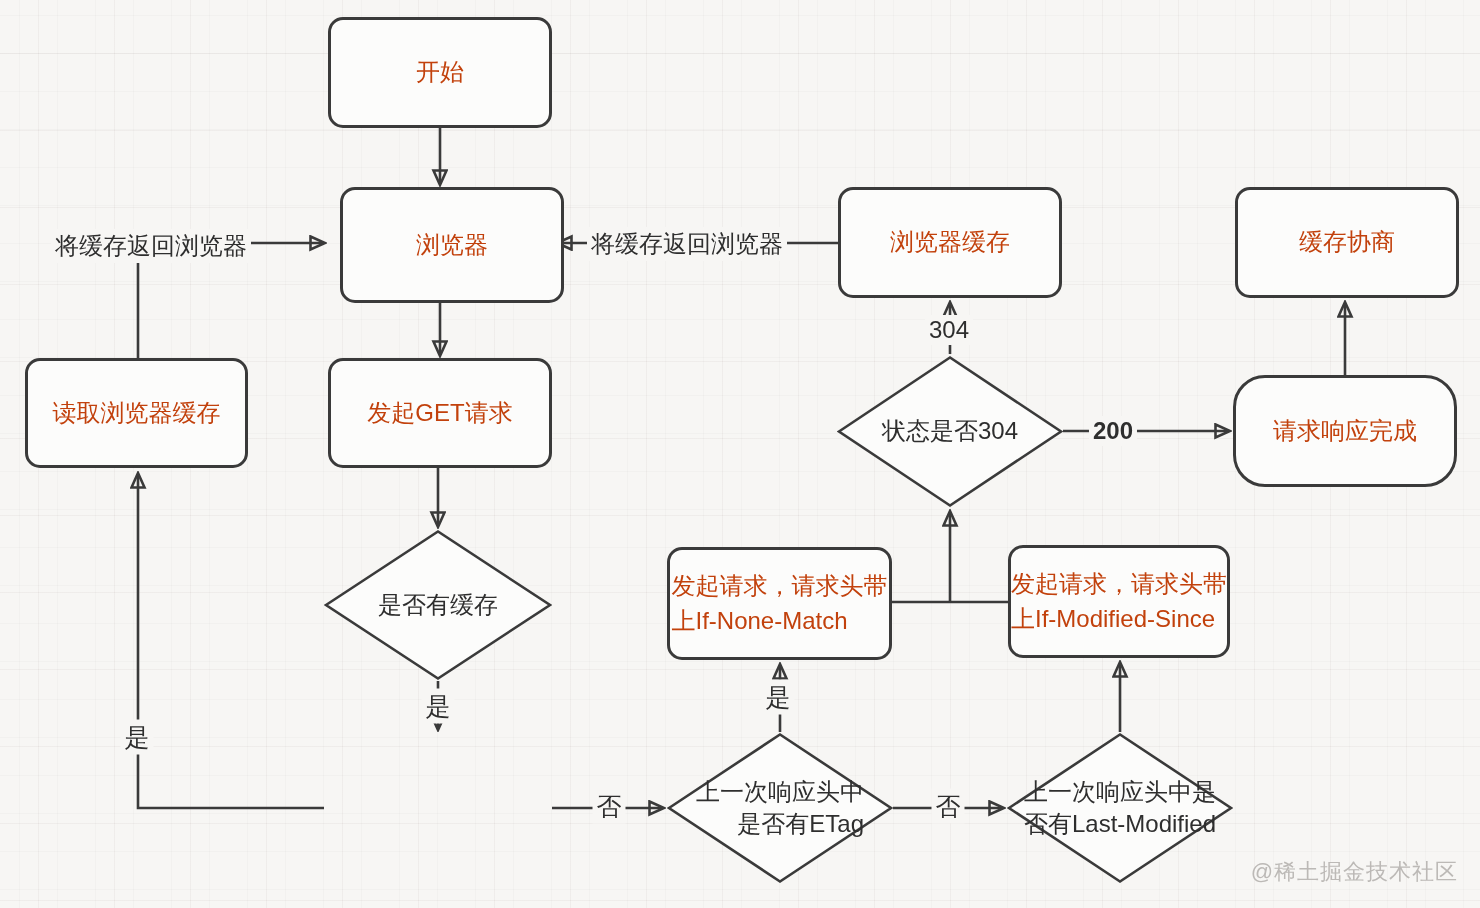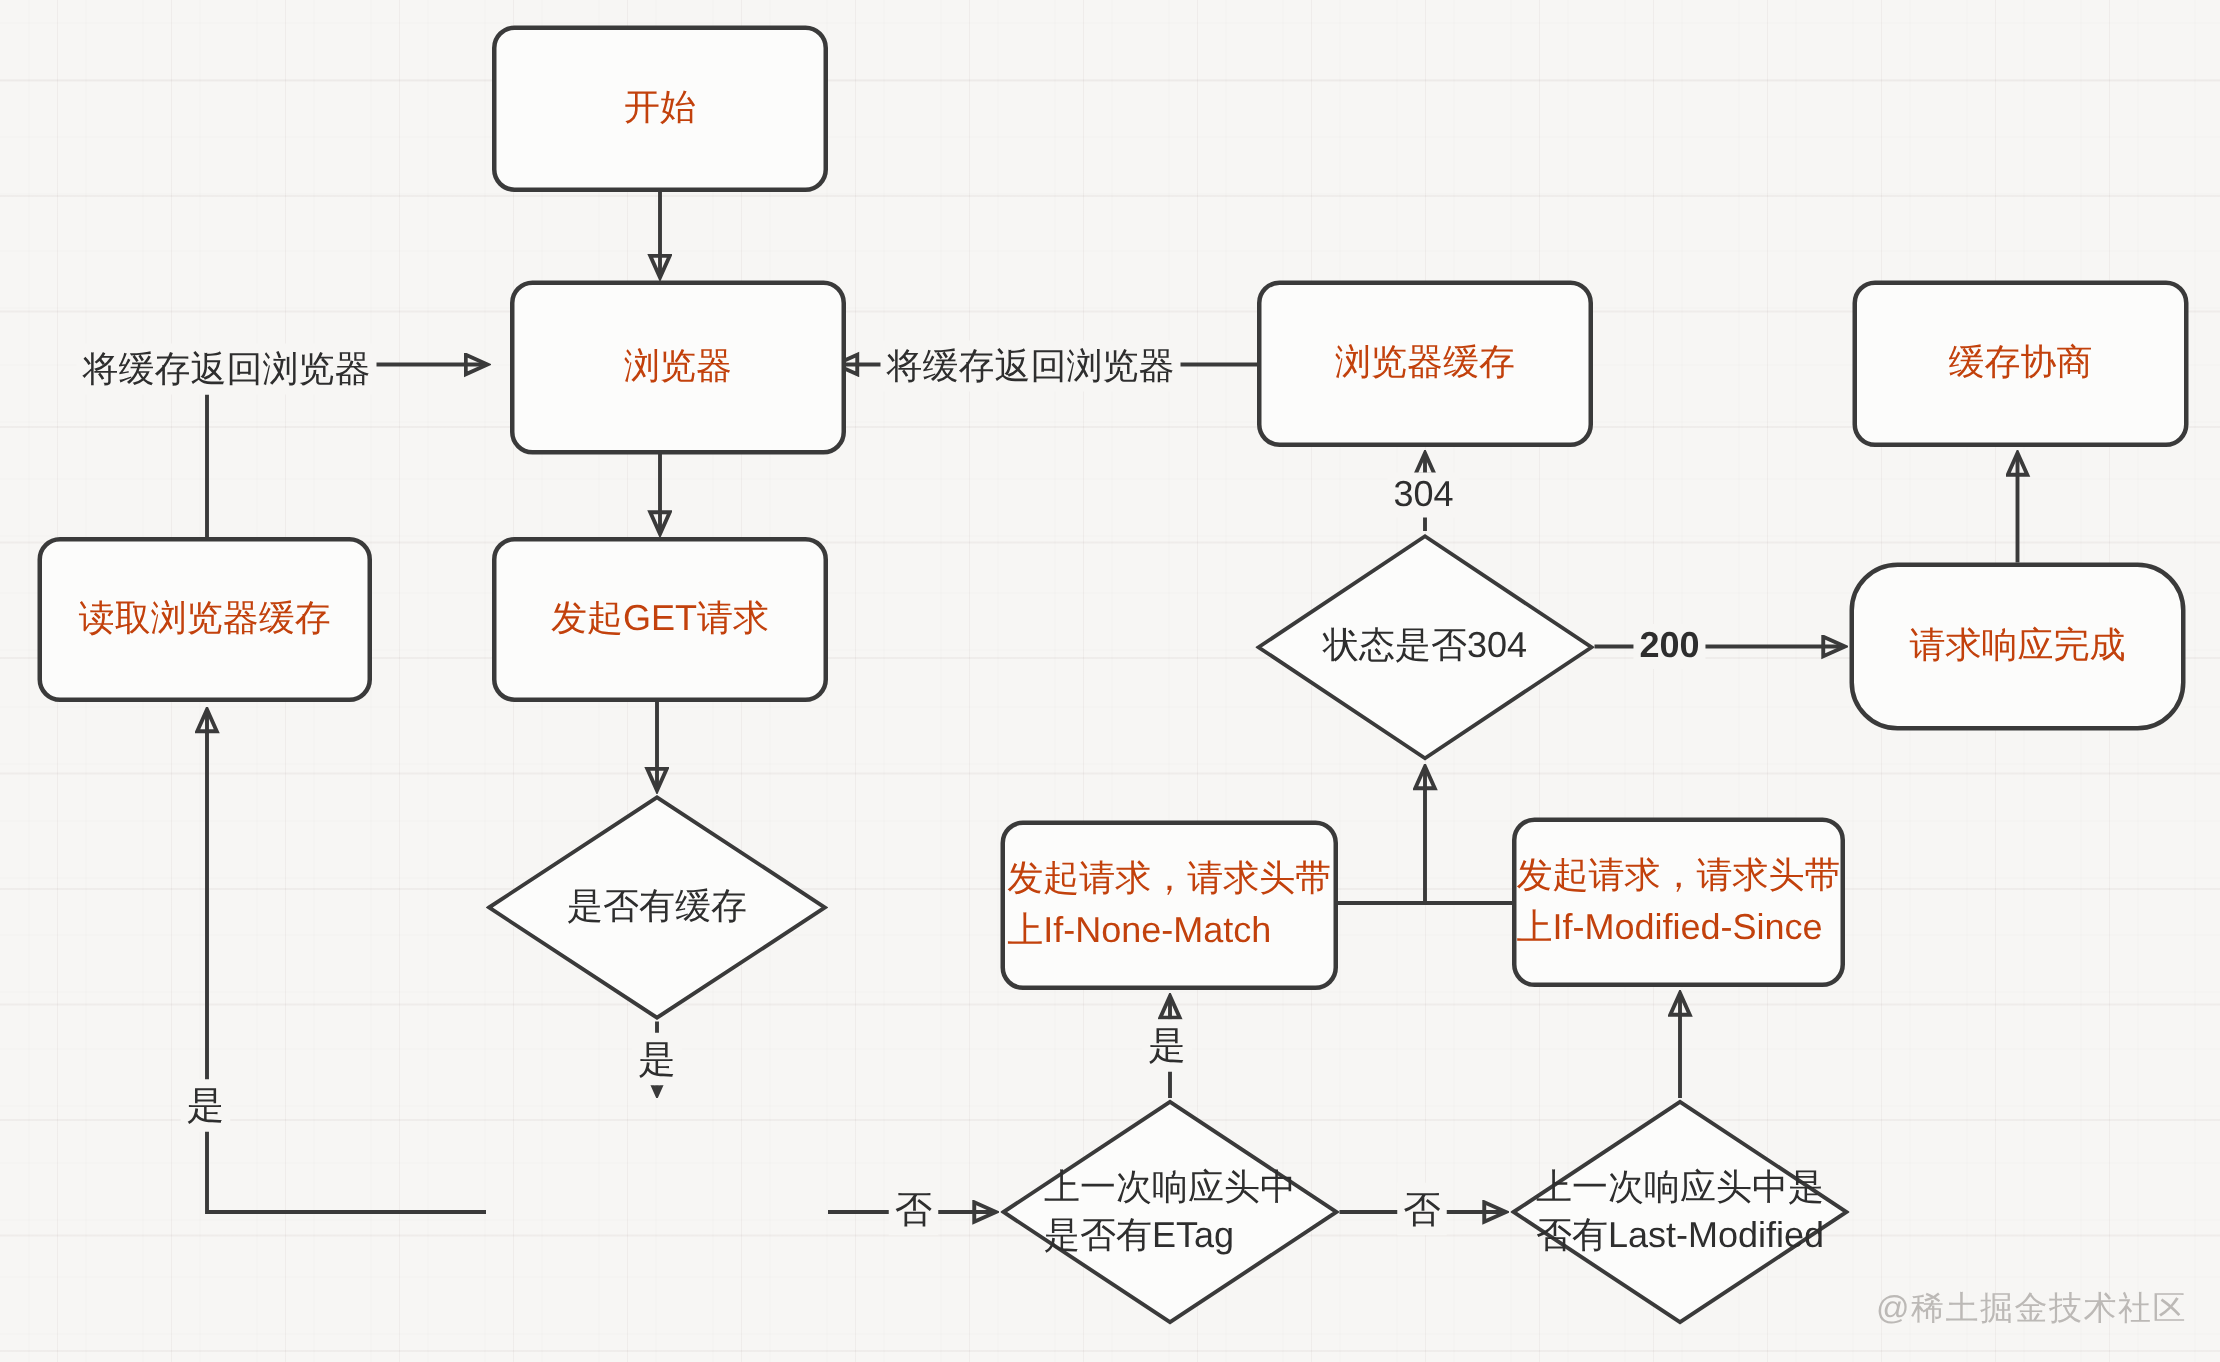--- a/index.html
+++ b/index.html
@@ -35,21 +35,21 @@
     line-height:1.45;
     white-space:pre-line;
   }
   .diamond{
     position:absolute;
     display:flex;align-items:center;justify-content:center;
   }
   .diamond svg{position:absolute;left:0;top:0;}
   .diamond .dlabel{
     position:relative;
-    text-align:left;
+    text-align:right;
     color:#2e2e2e;
     font-size:24px;font-weight:500;
     line-height:1.35;
     white-space:pre-line;
   }
   .edge-label{
     position:absolute;
     transform:translate(-50%,-50%);
     background:#f7f6f4;
     color:#2e2e2e;

